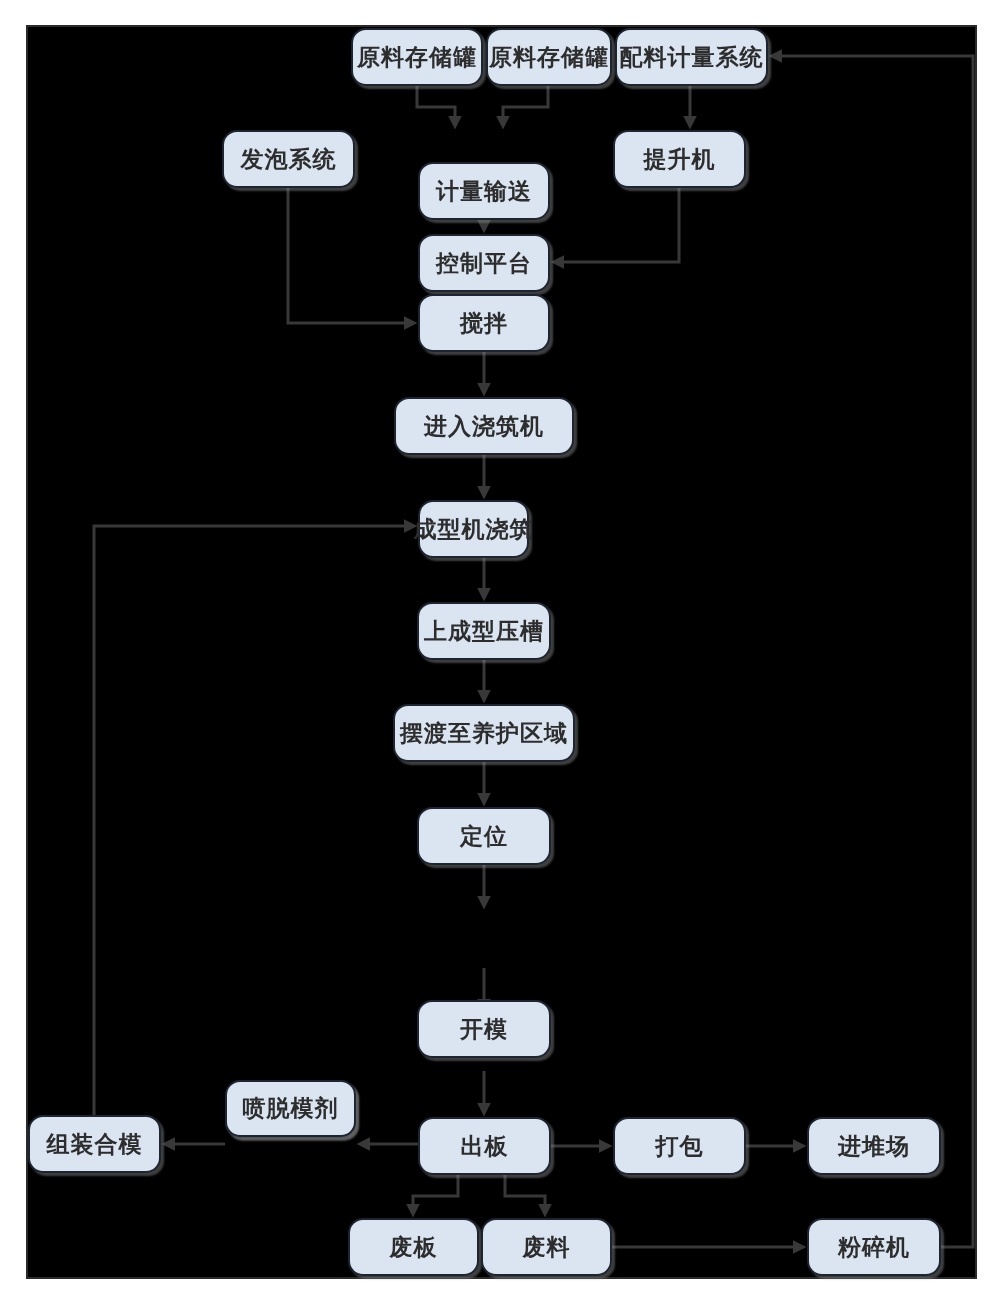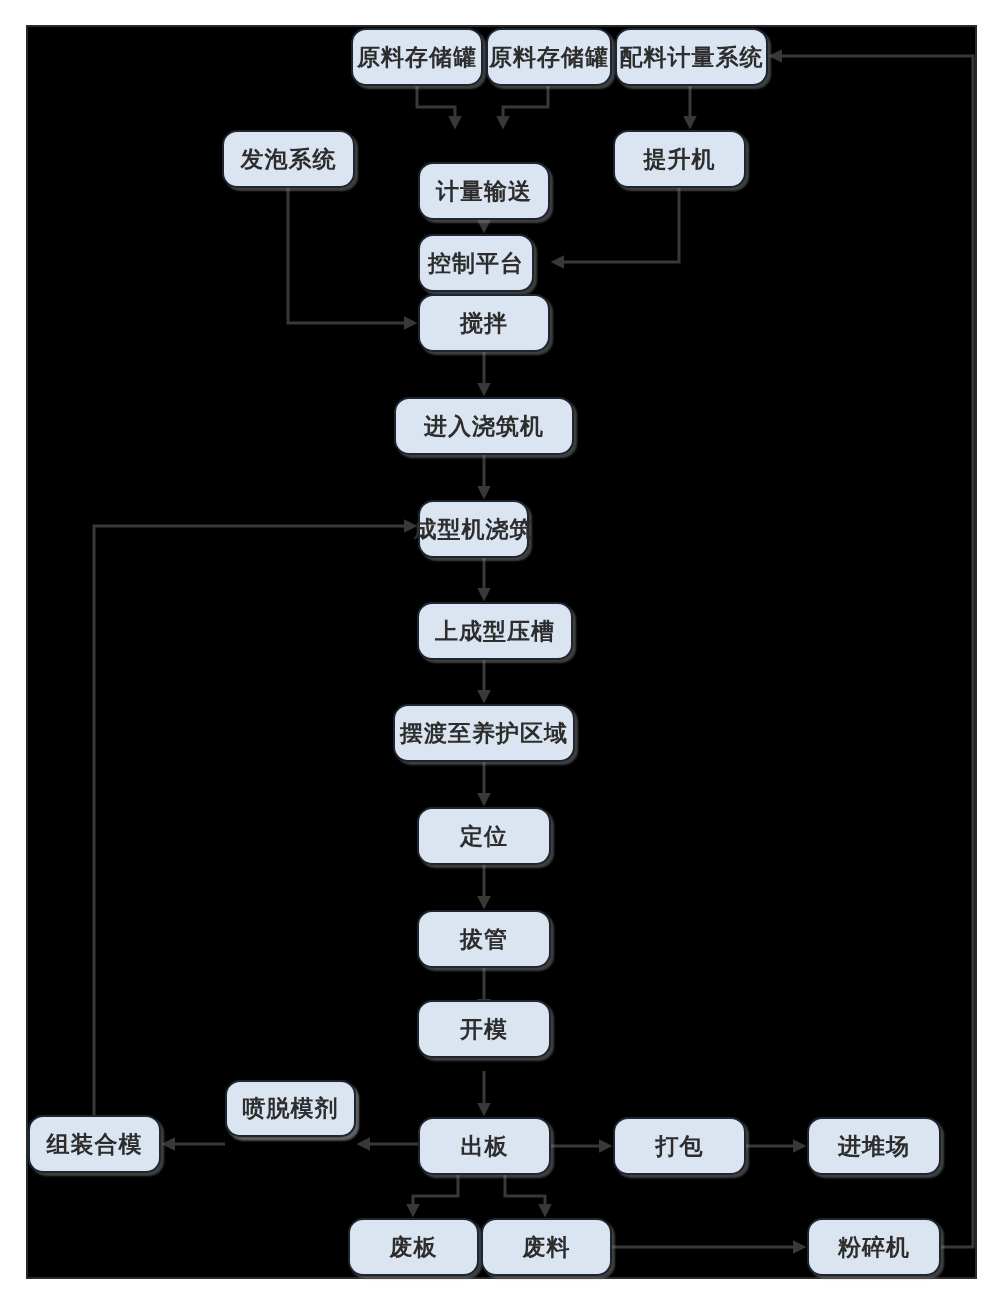--- a/index.html
+++ b/index.html
@@ -95,28 +95,27 @@
       <polyline points="505,1175 505,1196 545,1196 545,1214" marker-end="url(#arrowhead)"></polyline>
       <polyline points="612,1247 803,1247" marker-end="url(#arrowhead)"></polyline>
       <polyline points="941,1247 973,1247 973,56 772,56" marker-end="url(#arrowhead)"></polyline>
     </svg>
 <div class="node" style="left: 351px; top: 28px; width: 132px; height: 58px;">原料存储罐</div>
     <div class="node" style="left: 486px; top: 28px; width: 126px; height: 58px;">原料存储罐</div>
     <div class="node" style="left: 615px; top: 28px; width: 153px; height: 58px;">配料计量系统</div>
     <div class="node" style="left: 222px; top: 130px; width: 133px; height: 58px;">发泡系统</div>
     <div class="node" style="left: 418px; top: 130px; width: 132px; height: 58px; margin-top: 32px;">计量输送</div>
     <div class="node" style="left: 613px; top: 130px; width: 133px; height: 58px;">提升机</div>
-    <div class="node" style="left: 418px; top: 234px; width: 116px; height: 58px;">控制平台</div>
+    <div class="node" style="left: 418px; top: 234px; width: 132px; height: 58px;">控制平台</div>
     <div class="node" style="left: 418px; top: 294px; width: 132px; height: 58px;">搅拌</div>
     <div class="node" style="left: 394px; top: 397px; width: 180px; height: 58px;">进入浇筑机</div>
     <div class="node" style="left: 418px; top: 500px; width: 111px; height: 58px;">成型机浇筑</div>
-    <div class="node" style="left: 417px; top: 602px; width: 156px; height: 58px;">上成型压槽</div>
+    <div class="node" style="left: 417px; top: 602px; width: 134px; height: 58px;">上成型压槽</div>
     <div class="node" style="left: 393px; top: 704px; width: 182px; height: 58px;">摆渡至养护区域</div>
     <div class="node" style="left: 417px; top: 807px; width: 134px; height: 58px;">定位</div>
-    <div class="node" style="left: 417px; top: 910px; width: 134px; height: 58px;">拔管</div>
     <div class="node" style="left: 417px; top: 1000px; width: 134px; height: 58px;">开模</div>
     <div class="node" style="left: 225px; top: 1081px; width: 131px; height: 57px;">清理</div>
     <div class="node" style="left: 225px; top: 1080px; width: 131px; height: 57px;">喷脱模剂</div>
     <div class="node" style="left: 28px; top: 1115px; width: 133px; height: 58px;">组装合模</div>
     <div class="node" style="left: 418px; top: 1117px; width: 133px; height: 58px;">出板</div>
     <div class="node" style="left: 613px; top: 1117px; width: 133px; height: 58px;">打包</div>
     <div class="node" style="left: 807px; top: 1117px; width: 134px; height: 58px;">进堆场</div>
     <div class="node" style="left: 348px; top: 1218px; width: 131px; height: 58px;">废板</div>
     <div class="node" style="left: 481px; top: 1218px; width: 131px; height: 58px;">废料</div>
     <div class="node" style="left: 807px; top: 1218px; width: 134px; height: 58px;">粉碎机</div>

